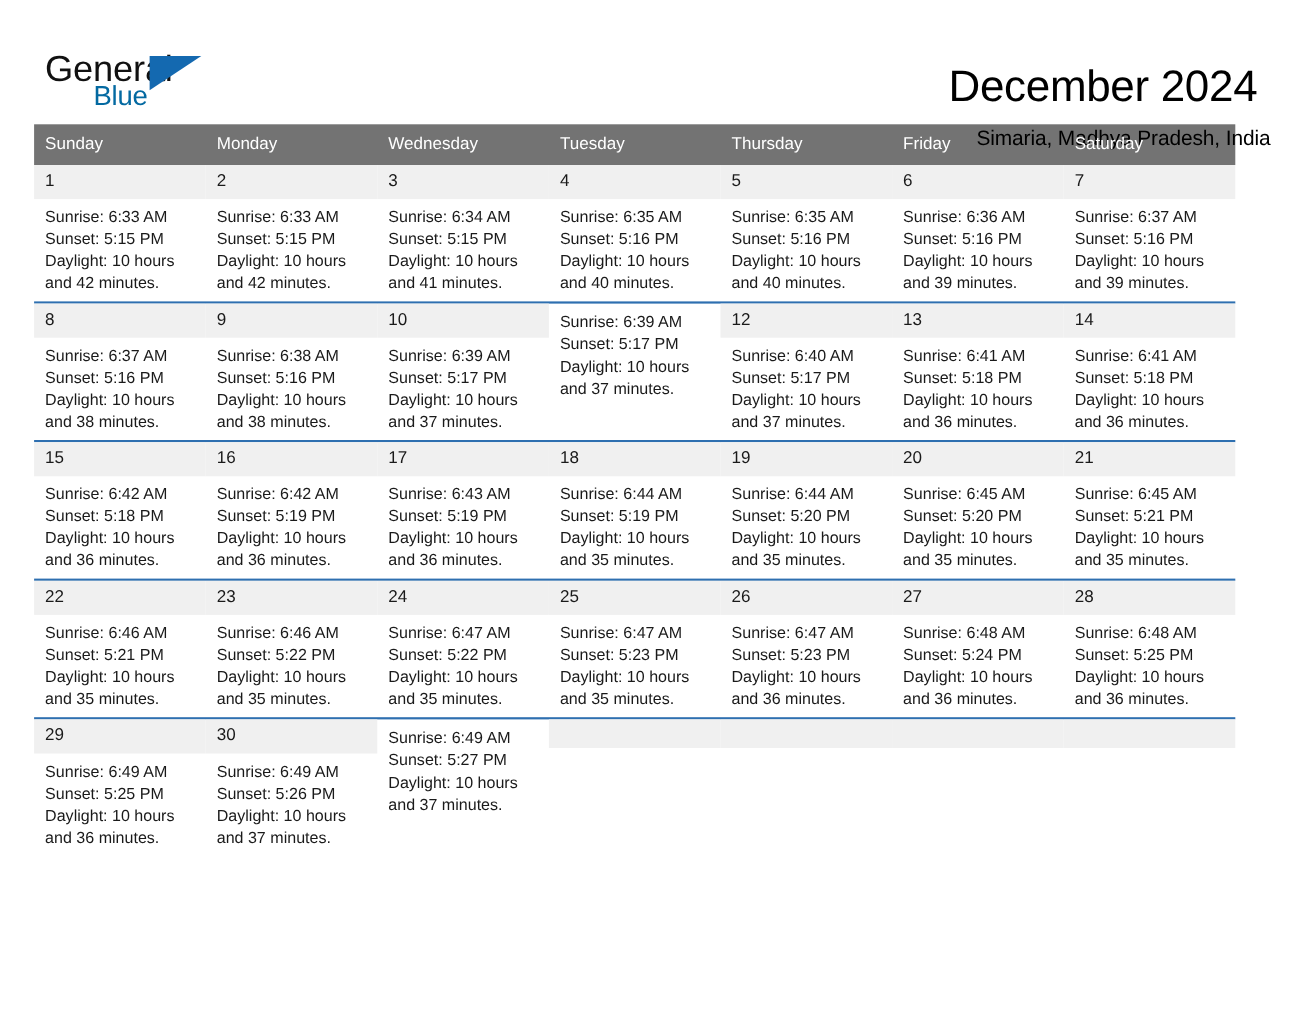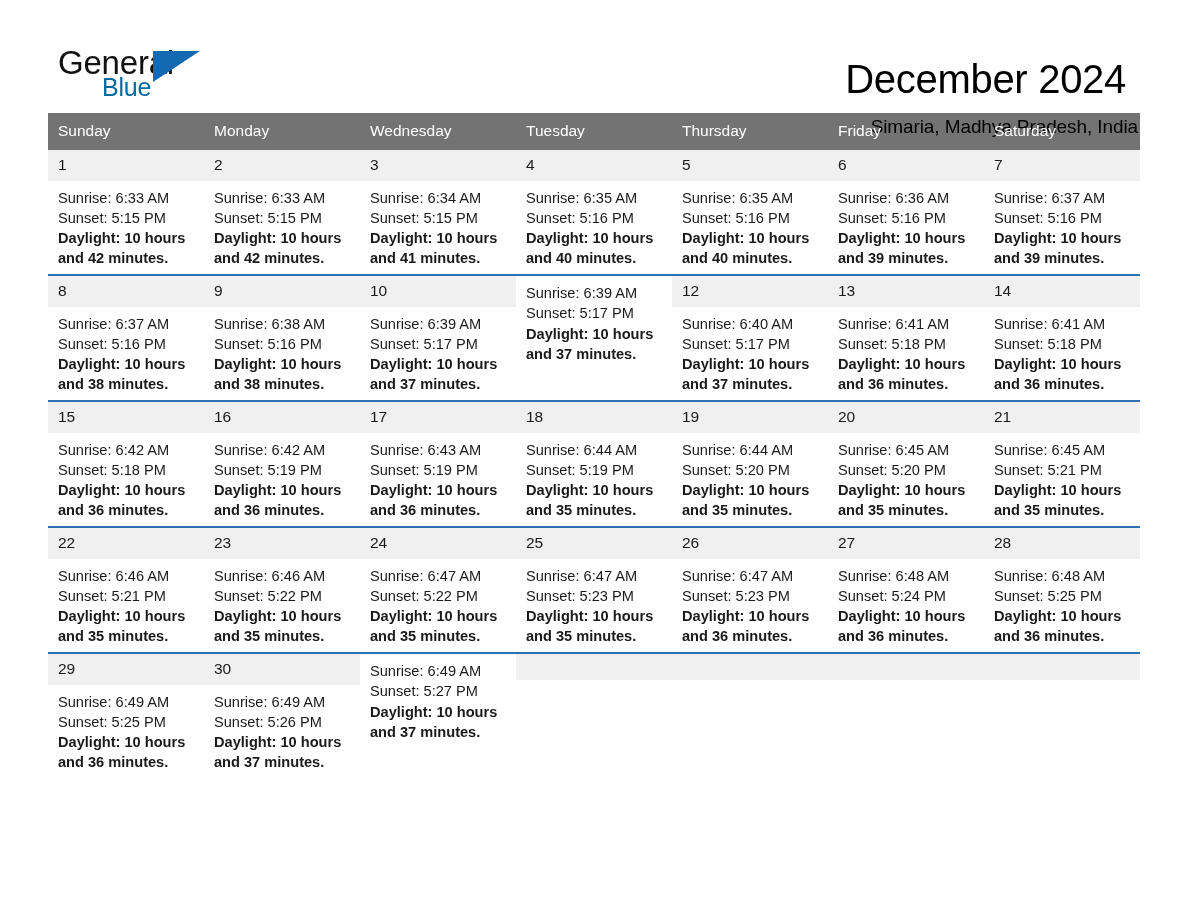--- a/index.html
+++ b/index.html
@@ -12,21 +12,21 @@
     height: 918px;
     font-family: "Liberation Sans", sans-serif;
     color: #1a1a1a;
     overflow: hidden;
   }
   .page {
     position: relative;
     width: 1188px;
     height: 774px;
     box-sizing: border-box;
-    padding: 0 48px;
+    padding: 0 31px;
   }
 
   
   .masthead {
     display: flex;
     align-items: flex-start;
     justify-content: space-between;
     padding-top: 46px;
     height: 104px;
     box-sizing: border-box;
@@ -130,21 +130,20 @@
     padding: 7px 14px 0 10px;
     font-size: 14.6px;
     line-height: 1.39;
     color: #1a1a1a;
   }
   .day-body div {
     white-space: nowrap;
   }
   .day-daylight {
     white-space: normal !important;
-    font-weight: bold;
   }
 </style>
 </head>
 <body>
 
 <div class="page">
 
   <div class="masthead">
     <div class="logo">
       <span class="logo-general">General</span>

